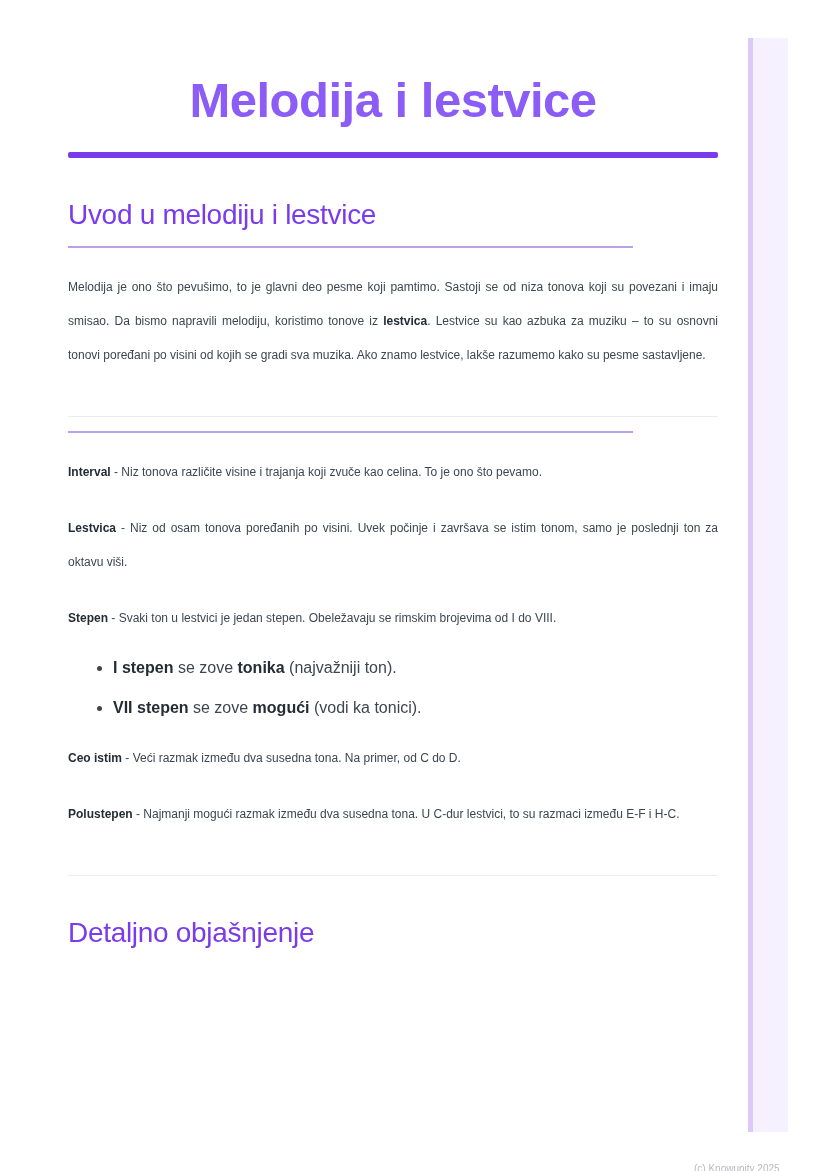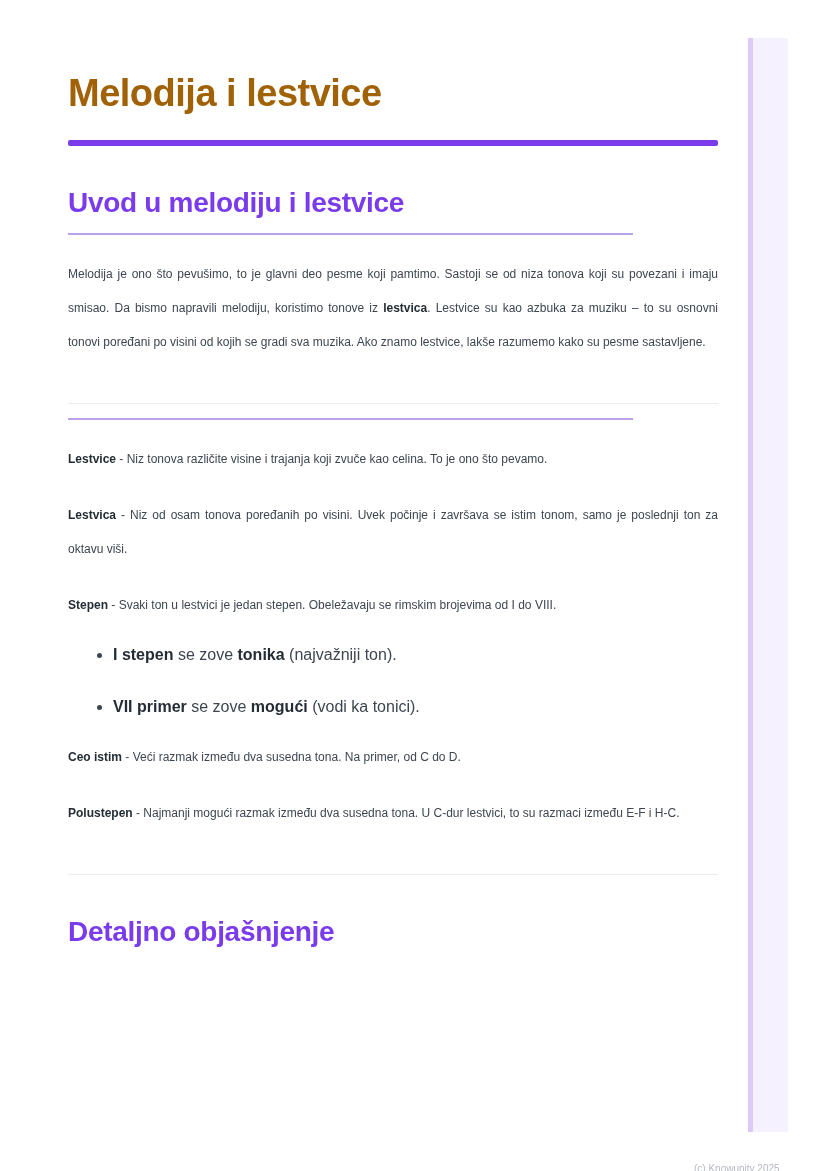--- a/index.html
+++ b/index.html
@@ -13,37 +13,38 @@
   }
   .content {
     position: absolute;
     left: 68px; top: 0;
     width: 650px;
     padding-top: 72px;
     z-index: 1;
   }
   h1.doc-title {
     margin: 0;
-    font-size: 38px;
+    font-size: 49px;
     line-height: 1.15;
     font-weight: 700;
-    color: #a16207;
+    color: #8b5cf6;
     letter-spacing: -0.5px;
+    text-align: center;
   }
   .rule-thick {
     height: 6px;
     background: #7a3bec;
     border-radius: 2px;
     margin-top: 24px;
   }
   h2.section-heading {
     margin: 40px 0 0 0;
     font-size: 28px;
     line-height: 1.2;
-    font-weight: 700;
+    font-weight: 400;
     color: #7a3bec;
     letter-spacing: -0.3px;
   }
   .rule-thin {
     height: 2px;
     width: 565px;
     background: #b9a2ea;
     margin-top: 14px;
   }
   p.body-text {
@@ -61,21 +62,21 @@
   }
   ul.term-list {
     margin: 22px 0 0 0;
     padding-left: 45px;
     list-style: disc;
     color: #3d4650;
   }
   ul.term-list li {
     font-size: 16px;
     line-height: 22px;
-    margin-bottom: 30px;
+    margin-bottom: 18px;
   }
   ul.term-list li:last-child { margin-bottom: 0; }
   .copyright {
     position: absolute;
     top: 1163px;
     left: 694px;
     font-size: 10px;
     color: #b4b8c0;
     z-index: 2;
     white-space: nowrap;
@@ -101,27 +102,27 @@
   <div class="rule-thick"></div>
 
   <h2 class="section-heading">Uvod u melodiju i lestvice</h2>
   <div class="rule-thin"></div>
   <p class="body-text">Melodija je ono što pevušimo, to je glavni deo pesme koji pamtimo. Sastoji se od niza tonova koji su povezani i imaju smisao. Da bismo napravili melodiju, koristimo tonove iz <strong>lestvica</strong>. Lestvice su kao azbuka za muziku – to su osnovni tonovi poređani po visini od kojih se gradi sva muzika. Ako znamo lestvice, lakše razumemo kako su pesme sastavljene.</p>
 
   <hr class="soft-divider">
 
   <div class="rule-thin"></div>
 
-  <p class="body-text"><strong>Lestvice</strong> - Niz tonova različite visine i trajanja koji zvuče kao celina. To je ono što pevamo.</p>
+  <p class="body-text"><strong>Interval</strong> - Niz tonova različite visine i trajanja koji zvuče kao celina. To je ono što pevamo.</p>
   <p class="body-text"><strong>Lestvica</strong> - Niz od osam tonova poređanih po visini. Uvek počinje i završava se istim tonom, samo je poslednji ton za oktavu viši.</p>
   <p class="body-text"><strong>Stepen</strong> - Svaki ton u lestvici je jedan stepen. Obeležavaju se rimskim brojevima od I do VIII.</p>
 
   <ul class="term-list">
     <li><strong>I stepen</strong> se zove <strong>tonika</strong> (najvažniji ton).</li>
-    <li><strong>VII primer</strong> se zove <strong>mogući</strong> (vodi ka tonici).</li>
+    <li><strong>VII stepen</strong> se zove <strong>mogući</strong> (vodi ka tonici).</li>
   </ul>
 
   <p class="body-text"><strong>Ceo istim</strong> - Veći razmak između dva susedna tona. Na primer, od C do D.</p>
   <p class="body-text"><strong>Polustepen</strong> - Najmanji mogući razmak između dva susedna tona. U C-dur lestvici, to su razmaci između E-F i H-C.</p>
 
   <hr class="soft-divider">
 
   <h2 class="section-heading">Detaljno objašnjenje</h2>
 
 </div>

